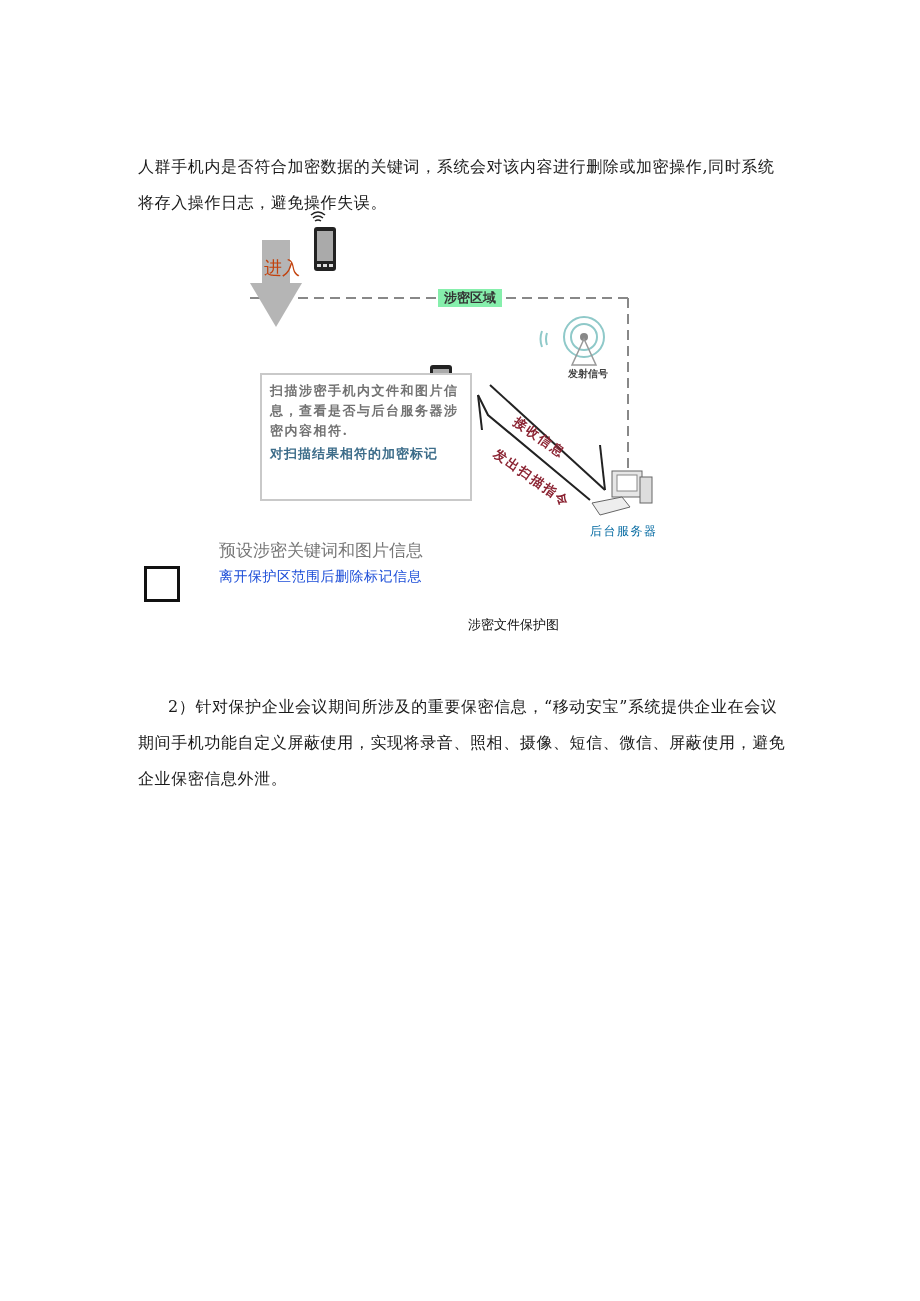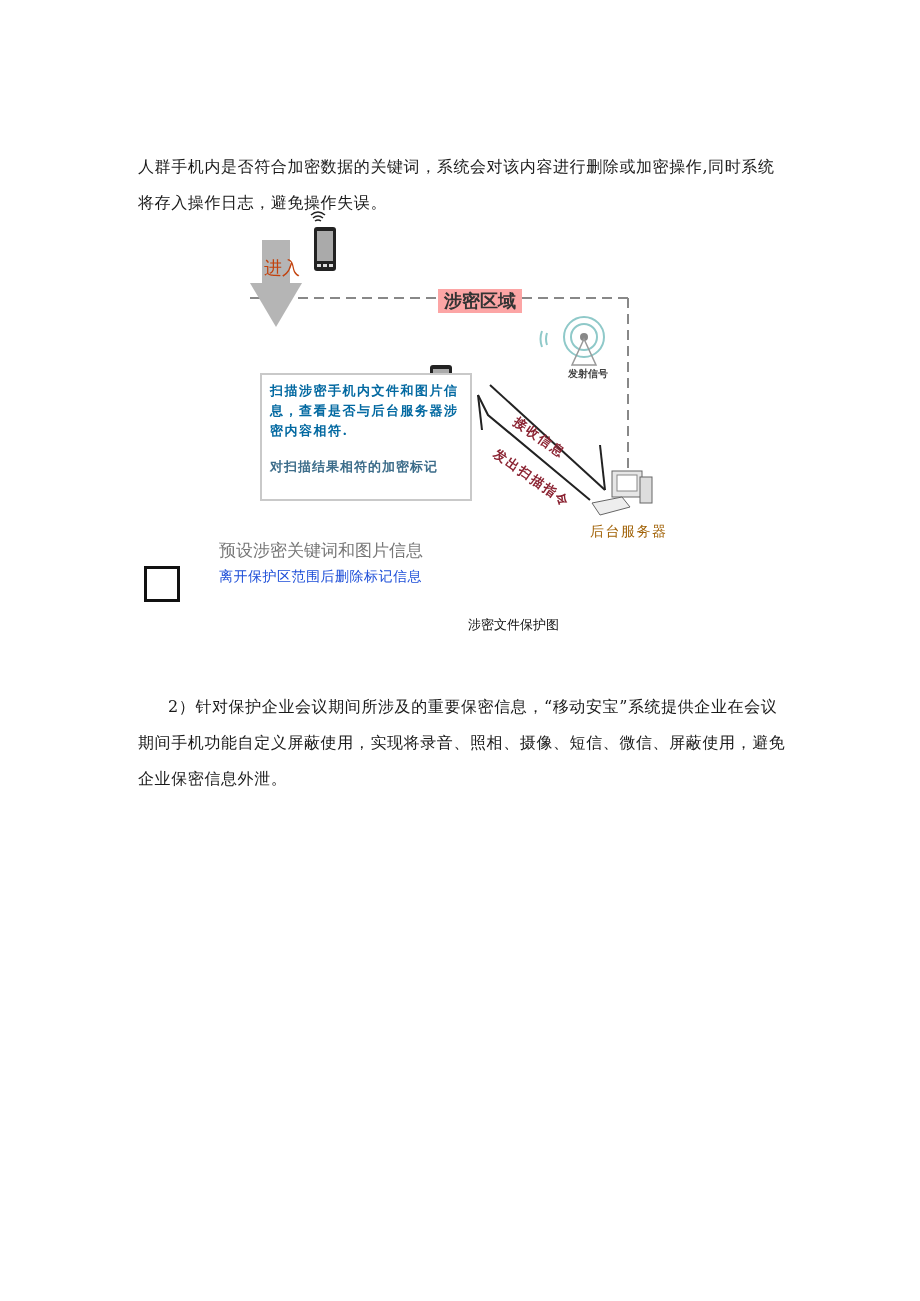--- a/index.html
+++ b/index.html
@@ -3,27 +3,27 @@
 <meta charset="utf-8">
 <style>
   html, body { margin: 0; padding: 0; background: #ffffff; }
   body { width: 920px; height: 1301px; position: relative; overflow: hidden;
          font-family: "DejaVu Serif", "Liberation Serif", serif; color: #1a1a1a; }
   .para { position: absolute; left: 138px; width: 650px; font-size: 16px; line-height: 36px; letter-spacing: 0.6px; margin-top: 21px; }
   .p1 { top: 128px; }
   .p2 { top: 668px; text-indent: 30px; }
   .diagram { position: absolute; left: 250px; top: 205px; width: 420px; height: 340px; }
   .lbl { position: absolute; font-family: "DejaVu Sans", "Liberation Sans", sans-serif; white-space: nowrap; }
-  .zone-label { left: 188px; top: 84px; font-size: 18px; font-weight: bold; color: #333; background: #fca5a5; padding: 0 6px; }
+  .zone-label { left: 188px; top: 84px; font-size: 13px; font-weight: bold; color: #333; background: #86efac; padding: 0 6px; }
   .enter { left: 14px; top: 52px; font-size: 18px; color: #c2410c; line-height: 22px; width: 24px; text-align: center; }
   .scanbox { position: absolute; left: 10px; top: 168px; width: 212px; height: 128px; border: 2px solid #c9c9c9; background: #fff; box-sizing: border-box; padding: 6px 8px; }
-  .scanbox .red { font-size: 13px; font-weight: bold; color: #0369a1; line-height: 20px; letter-spacing: 1.5px; }
-  .scanbox .blue { font-size: 13px; font-weight: bold; color: #3d6d8a; line-height: 20px; margin-top: 16px; letter-spacing: 1px; }
+  .scanbox .red { font-size: 13px; font-weight: bold; color: #737373; line-height: 20px; letter-spacing: 1.5px; }
+  .scanbox .blue { font-size: 13px; font-weight: bold; color: #3d6d8a; line-height: 20px; margin-top: 3px; letter-spacing: 1px; }
   .tower-lbl { left: 318px; top: 162px; font-size: 10px; font-weight: bold; color: #444; }
-  .server-lbl { left: 340px; top: 318px; font-size: 14px; color: #a16207; letter-spacing: 1.5px; }
+  .server-lbl { left: 340px; top: 318px; font-size: 12px; color: #0369a1; letter-spacing: 1.5px; }
   .recv { left: 270px; top: 208px; font-size: 13px; font-weight: bold; color: #8b2332; transform: rotate(35deg); transform-origin: left top; letter-spacing: 2px; }
   .send { left: 250px; top: 240px; font-size: 13px; font-weight: bold; color: #8b2332; transform: rotate(35deg); transform-origin: left top; letter-spacing: 2px; }
   .preset { position: absolute; left: 219px; top: 539px; font-size: 17px; color: #777; font-family: "DejaVu Serif", serif; }
   .leave { position: absolute; left: 219px; top: 568px; font-size: 14px; color: #1d4ed8; letter-spacing: 0.5px; }
   .checkbox { position: absolute; left: 144px; top: 566px; width: 36px; height: 36px; border: 3px solid #111; box-sizing: border-box; background: #fff; }
   .caption { position: absolute; left: 468px; top: 616px; font-size: 13px; font-family: "DejaVu Sans", "Liberation Sans", sans-serif; color: #111; }
 </style>
 </head>
 <body>
 

